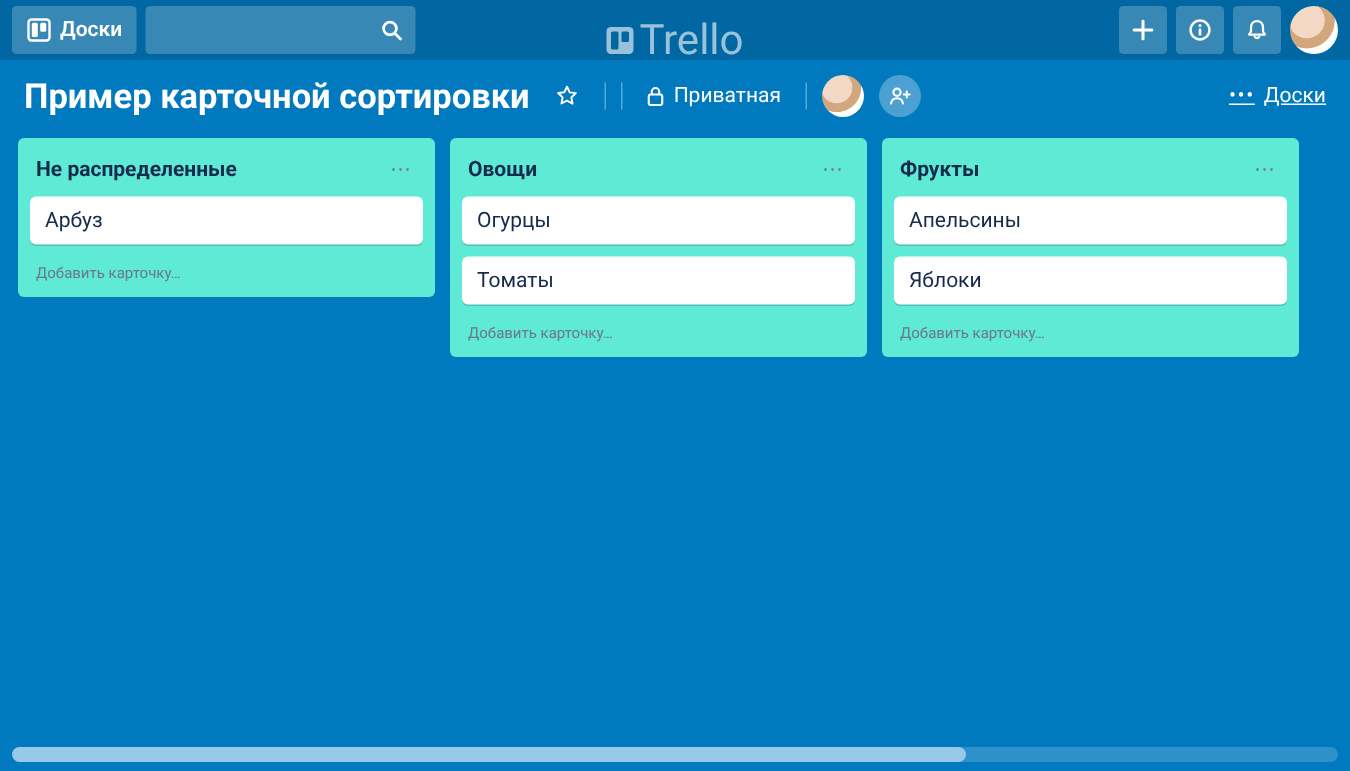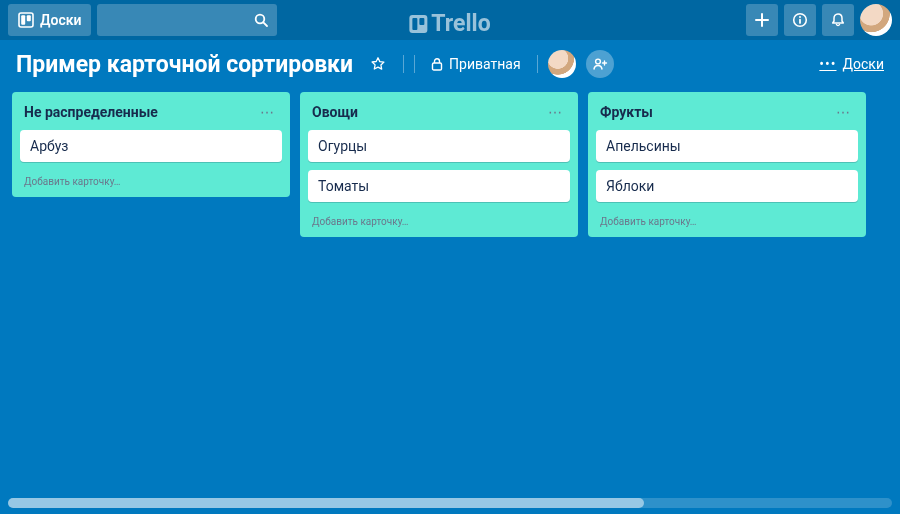--- a/index.html
+++ b/index.html
@@ -7,21 +7,21 @@
   .app { width: 100%; height: 100%; display: flex; flex-direction: column; }
 
   
   .topbar { height: 40px; background: rgba(0,0,0,0.15); display: flex; align-items: center; padding: 4px 8px; gap: 6px; }
   .btn-dark { background: rgba(255,255,255,0.22); color: #fff; border-radius: 3px; height: 32px; display: flex; align-items: center; justify-content: center; padding: 0 10px; font-size: 14px; font-weight: 600; cursor: pointer; }
   .btn-icon { width: 32px; padding: 0; }
   .search { flex: 0 0 180px; position: relative; }
   .search input { width: 100%; height: 32px; background: rgba(255,255,255,0.22); border: none; border-radius: 3px; padding: 0 30px 0 10px; color: #fff; font-size: 14px; }
   .search .mag { position: absolute; right: 8px; top: 50%; transform: translateY(-50%); color: #fff; }
   .spacer { flex: 1; }
-  .logo { position: absolute; left: 50%; top: 10px; transform: translateX(-50%); color: rgba(255,255,255,0.6); font-family: "Brush Script MT", cursive; font-size: 23px; font-weight: bold; display: flex; align-items: center; gap: 4px; }
+  .logo { position: absolute; left: 50%; top: 10px; transform: translateX(-50%); color: rgba(255,255,255,0.6); font-family: "Brush Script MT", cursive; font-size: 28px; font-weight: normal; display: flex; align-items: center; gap: 4px; }
   .logo-icon { width: 18px; height: 18px; background: rgba(255,255,255,0.6); border-radius: 3px; position: relative; }
   .logo-icon::before, .logo-icon::after { content: ""; position: absolute; background: #0067a3; border-radius: 1px; top: 3px; width: 5px; }
   .logo-icon::before { left: 3px; height: 12px; }
   .logo-icon::after { right: 3px; height: 7px; }
   .avatar { width: 32px; height: 32px; border-radius: 50%; background: radial-gradient(circle at 35% 30%, #f3d9c5 0 38%, #d2a77e 40% 60%, #fff 62% 100%); cursor: pointer; }
 
   
   .boardbar { height: 48px; display: flex; align-items: center; padding: 0 16px; gap: 10px; color: #fff; }
   .board-title { font-size: 23px; font-weight: 700; }
   .star-btn { width: 30px; height: 30px; display: flex; align-items: center; justify-content: center; border-radius: 3px; cursor: pointer; }

